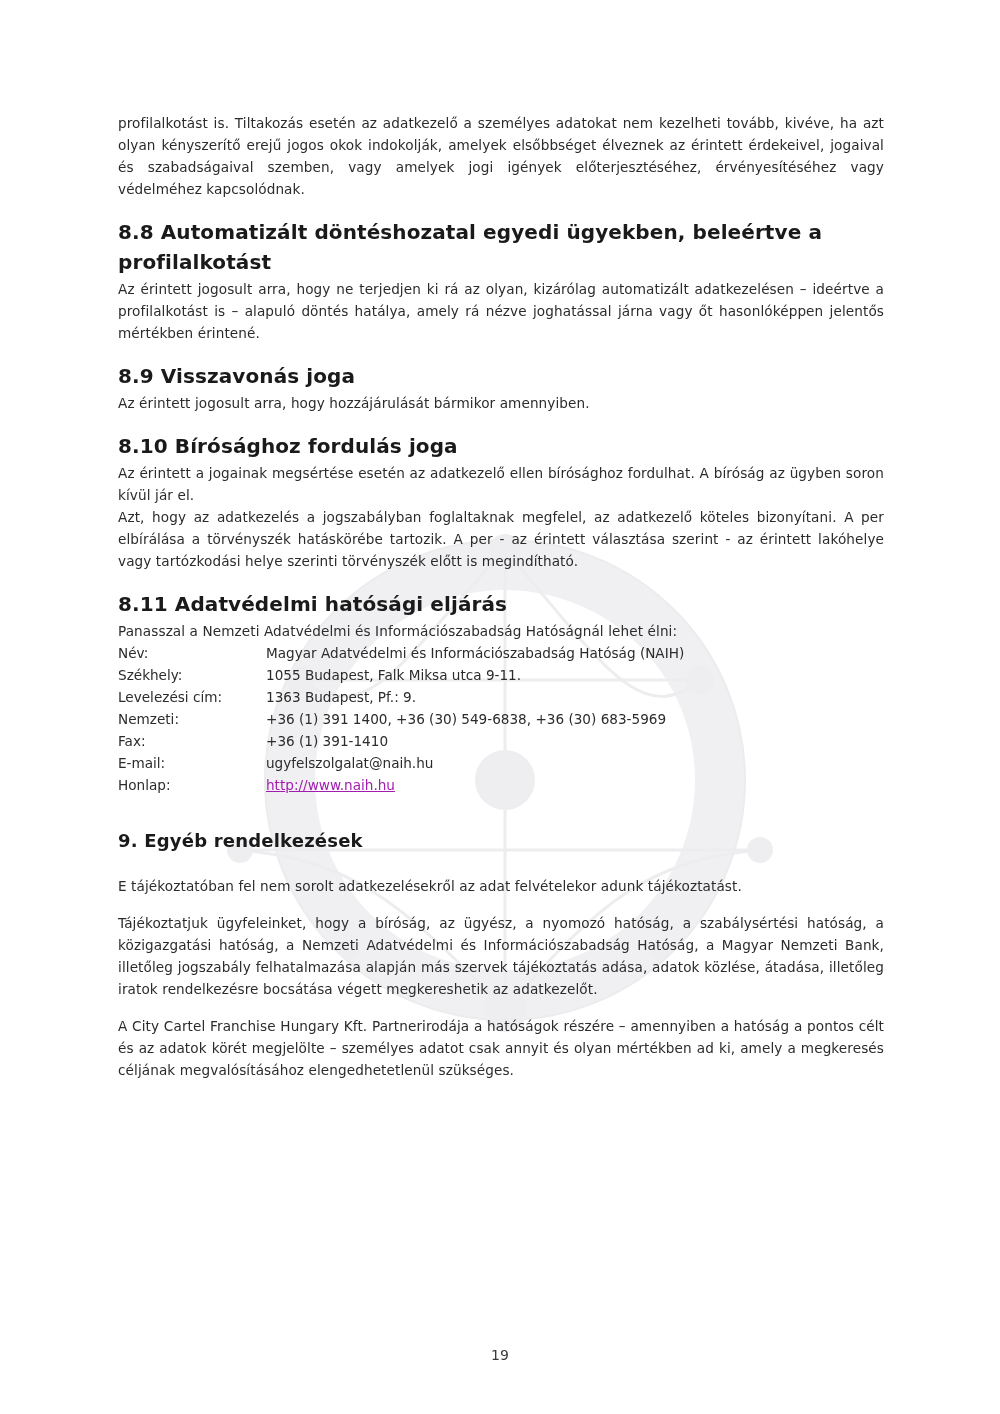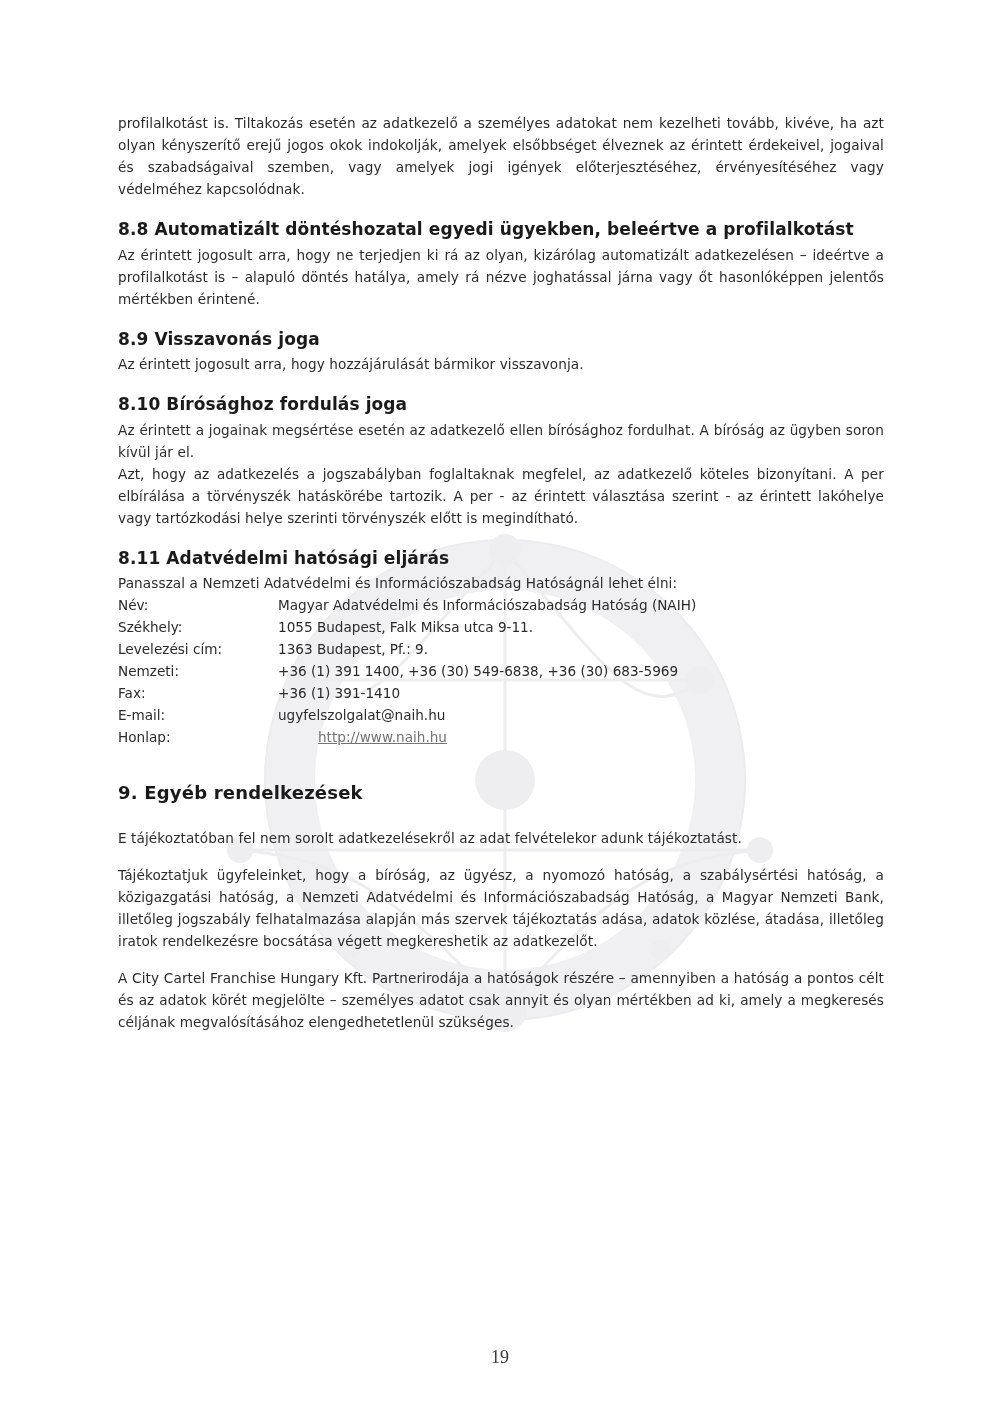--- a/index.html
+++ b/index.html
@@ -47,21 +47,21 @@
     margin: 0 0 0 0;
     font-size: 13.6px;
     line-height: 1.62;
     text-align: justify;
     color: #2b2b2b;
     letter-spacing: 0.1px;
   }
 
   h3.sub {
     margin: 17px 0 1px 0;
-    font-size: 17px;
+    font-size: 20px;
     font-weight: bold;
     line-height: 1.5;
     color: #1a1a1a;
     letter-spacing: 0.1px;
   }
   .gap-md { height: 15px; }
   .gap-lg { height: 24px; }
 
   h2.section {
     margin: 34px 0 0 0;
@@ -79,38 +79,36 @@
     line-height: 1.62;
     color: #2b2b2b;
   }
   table.contact td {
     padding: 0;
     vertical-align: top;
     white-space: nowrap;
   }
   table.contact td.label {
     width: 140px;
-    padding-right: 20px;
+    padding-right: 8px;
   }
   a.link {
-    color: #737373;
-    margin-left: 40px;
+    color: #a21caf;
   }
 
   
   .page-number {
     position: absolute;
     left: 0;
     top: 1347px;
     width: 1000px;
     text-align: center;
-    font-size: 18px;
+    font-size: 14px;
     color: #3a3a3a;
     z-index: 2;
-    font-family: Liberation Serif, serif;
   }
 </style>
 </head>
 <body>
 
 <svg class="watermark" viewBox="0 0 1000 680" aria-hidden="true">
   <g fill="#f0f0f2" stroke="#ececee" stroke-width="2">
     <circle cx="505" cy="350" r="240"></circle>
   </g>
   <g fill="#ffffff">
@@ -140,21 +138,21 @@
 
 <div class="page">
   <div class="content">
 
     <p class="body">profilalkotást is. Tiltakozás esetén az adatkezelő a személyes adatokat nem kezelheti tovább, kivéve, ha azt olyan kényszerítő erejű jogos okok indokolják, amelyek elsőbbséget élveznek az érintett érdekeivel, jogaival és szabadságaival szemben, vagy amelyek jogi igények előterjesztéséhez, érvényesítéséhez vagy védelméhez kapcsolódnak.</p>
 
     <h3 class="sub">8.8 Automatizált döntéshozatal egyedi ügyekben, beleértve a profilalkotást</h3>
     <p class="body">Az érintett jogosult arra, hogy ne terjedjen ki rá az olyan, kizárólag automatizált adatkezelésen – ideértve a profilalkotást is – alapuló döntés hatálya, amely rá nézve joghatással járna vagy őt hasonlóképpen jelentős mértékben érintené.</p>
 
     <h3 class="sub">8.9 Visszavonás joga</h3>
-    <p class="body">Az érintett jogosult arra, hogy hozzájárulását bármikor visszavonja.</p>
+    <p class="body">Az érintett jogosult arra, hogy hozzájárulását bármikor amennyiben.</p>
 
     <h3 class="sub">8.10 Bírósághoz fordulás joga</h3>
     <p class="body">Az érintett a jogainak megsértése esetén az adatkezelő ellen bírósághoz fordulhat. A bíróság az ügyben soron kívül jár el.</p>
     <p class="body">Azt, hogy az adatkezelés a jogszabályban foglaltaknak megfelel, az adatkezelő köteles bizonyítani. A per elbírálása a törvényszék hatáskörébe tartozik. A per - az érintett választása szerint - az érintett lakóhelye vagy tartózkodási helye szerinti törvényszék előtt is megindítható.</p>
 
     <h3 class="sub">8.11 Adatvédelmi hatósági eljárás</h3>
     <p class="body">Panasszal a Nemzeti Adatvédelmi és Információszabadság Hatóságnál lehet élni:</p>
 
     <table class="contact">
       <tbody>

